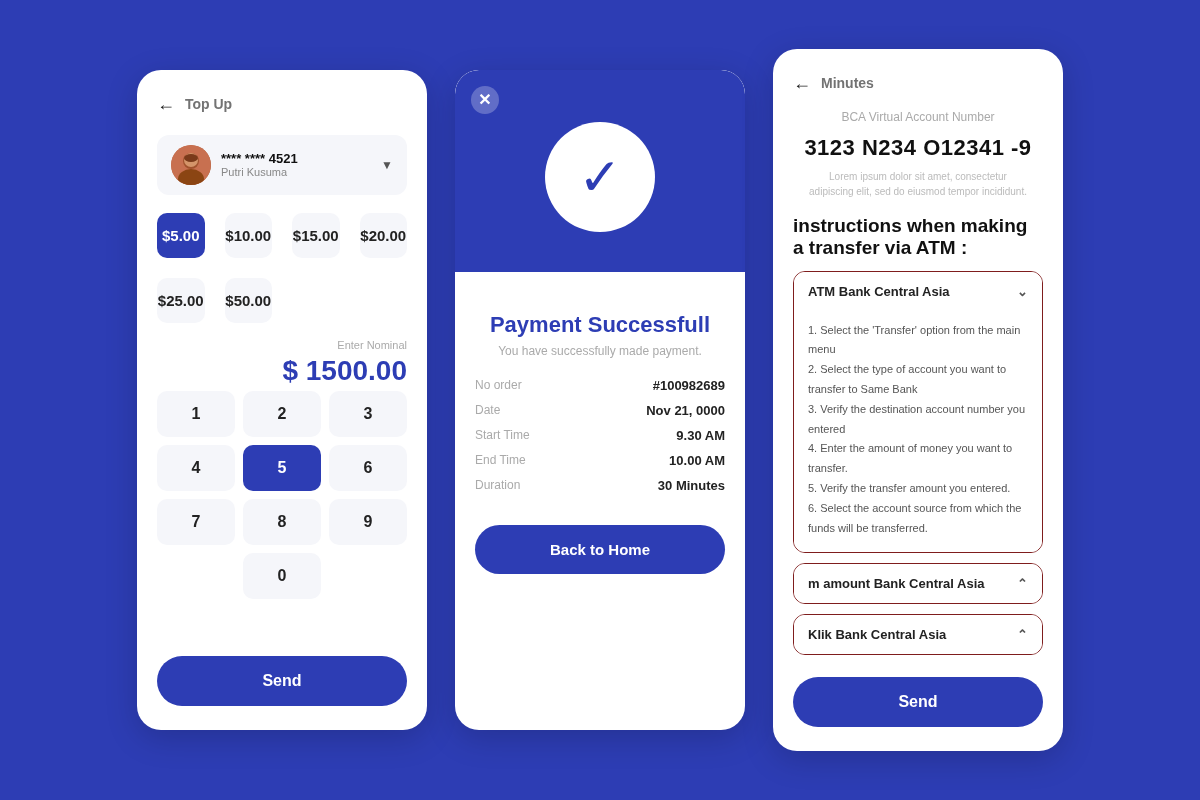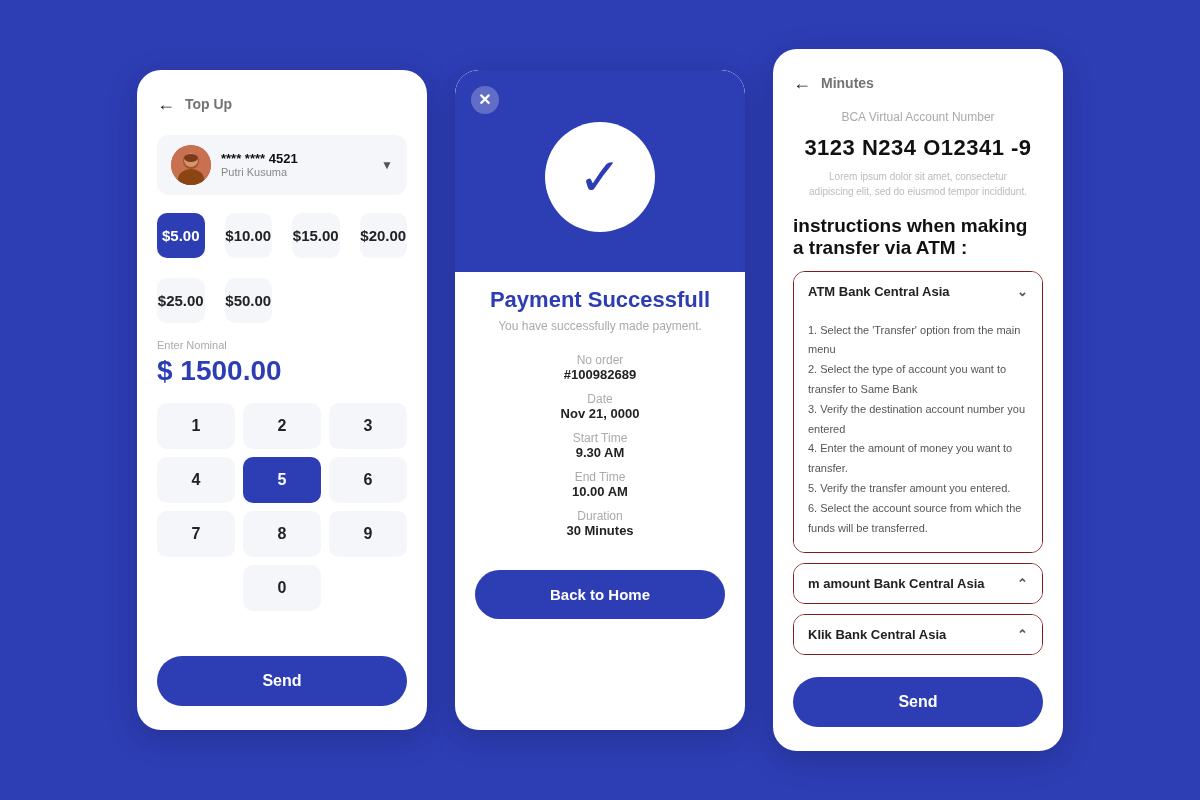--- a/index.html
+++ b/index.html
@@ -104,22 +104,22 @@
       font-weight: 600;
       color: #222;
       cursor: pointer;
       text-align: center;
     }
     .amount-btn.active {
       background: #2d3db4;
       color: #fff;
     }
     .nominal-section {
-      text-align: left;
-      margin-bottom: 16px;
+      text-align: right;
+      margin-bottom: 4px;
     }
     .nominal-label {
       font-size: 11px;
       color: #aaa;
       margin-bottom: 4px;
     }
     .nominal-value {
       font-size: 28px;
       font-weight: 700;
       color: #2d3db4;
@@ -195,21 +195,21 @@
       display: flex;
       align-items: center;
       justify-content: center;
       margin-top: 16px;
     }
     .checkmark {
       font-size: 52px;
       color: #2d3db4;
     }
     .success-bottom {
-      padding: 15px 20px 20px;
+      padding: 40px 20px 20px;
       flex: 1;
       display: flex;
       flex-direction: column;
     }
     .success-title {
       font-size: 22px;
       font-weight: 800;
       color: #2d3db4;
       text-align: center;
       margin-bottom: 6px;
@@ -218,21 +218,20 @@
       font-size: 12px;
       color: #aaa;
       text-align: center;
       margin-bottom: 20px;
     }
     .detail-row {
       display: flex;
       justify-content: space-between;
       align-items: center;
       margin-bottom: 10px;
-      flex-direction: column;
     }
     .detail-label {
       font-size: 12px;
       color: #aaa;
     }
     .detail-value {
       font-size: 13px;
       font-weight: 600;
       color: #222;
     }

